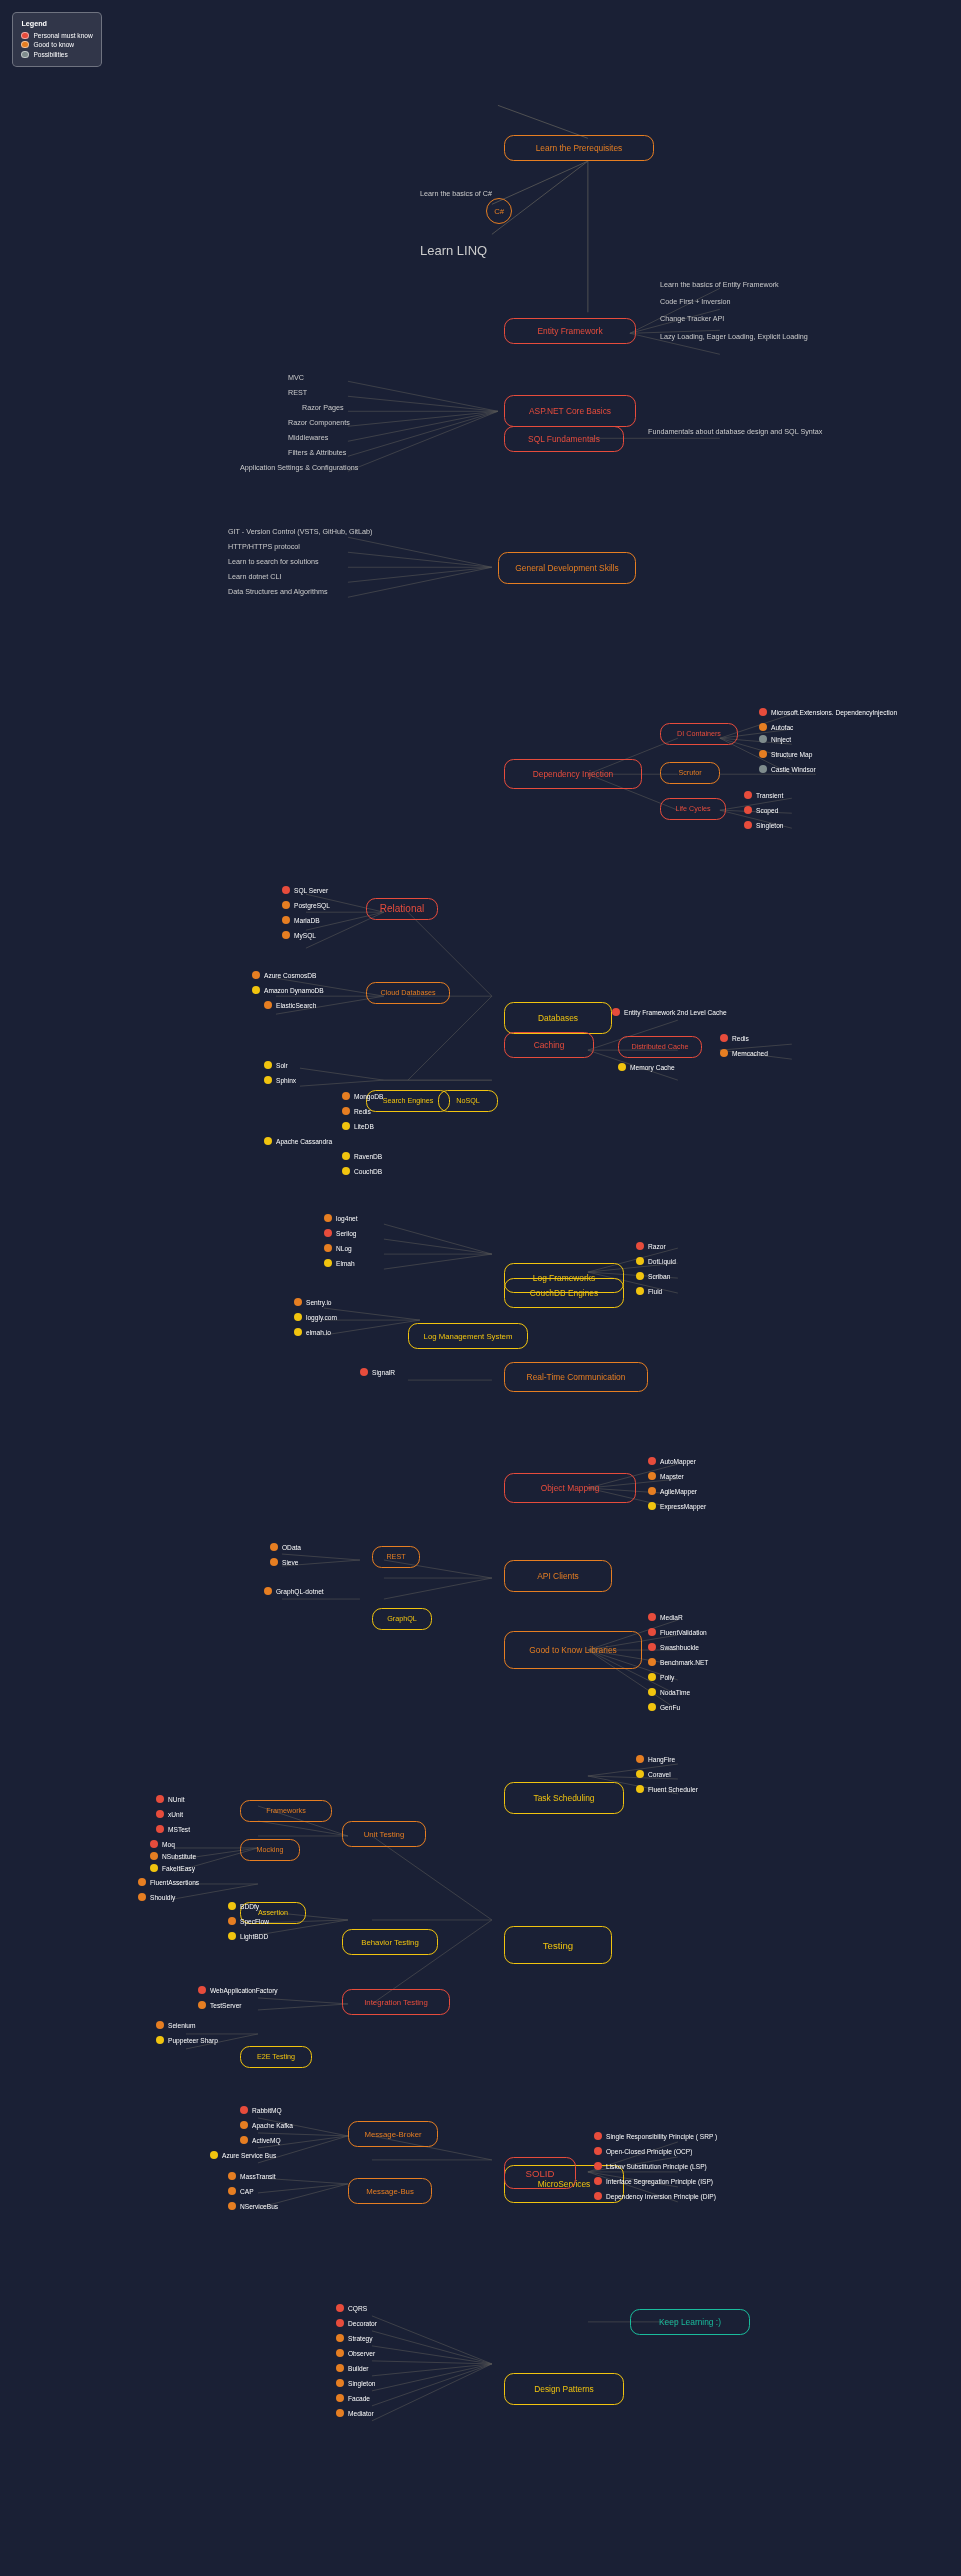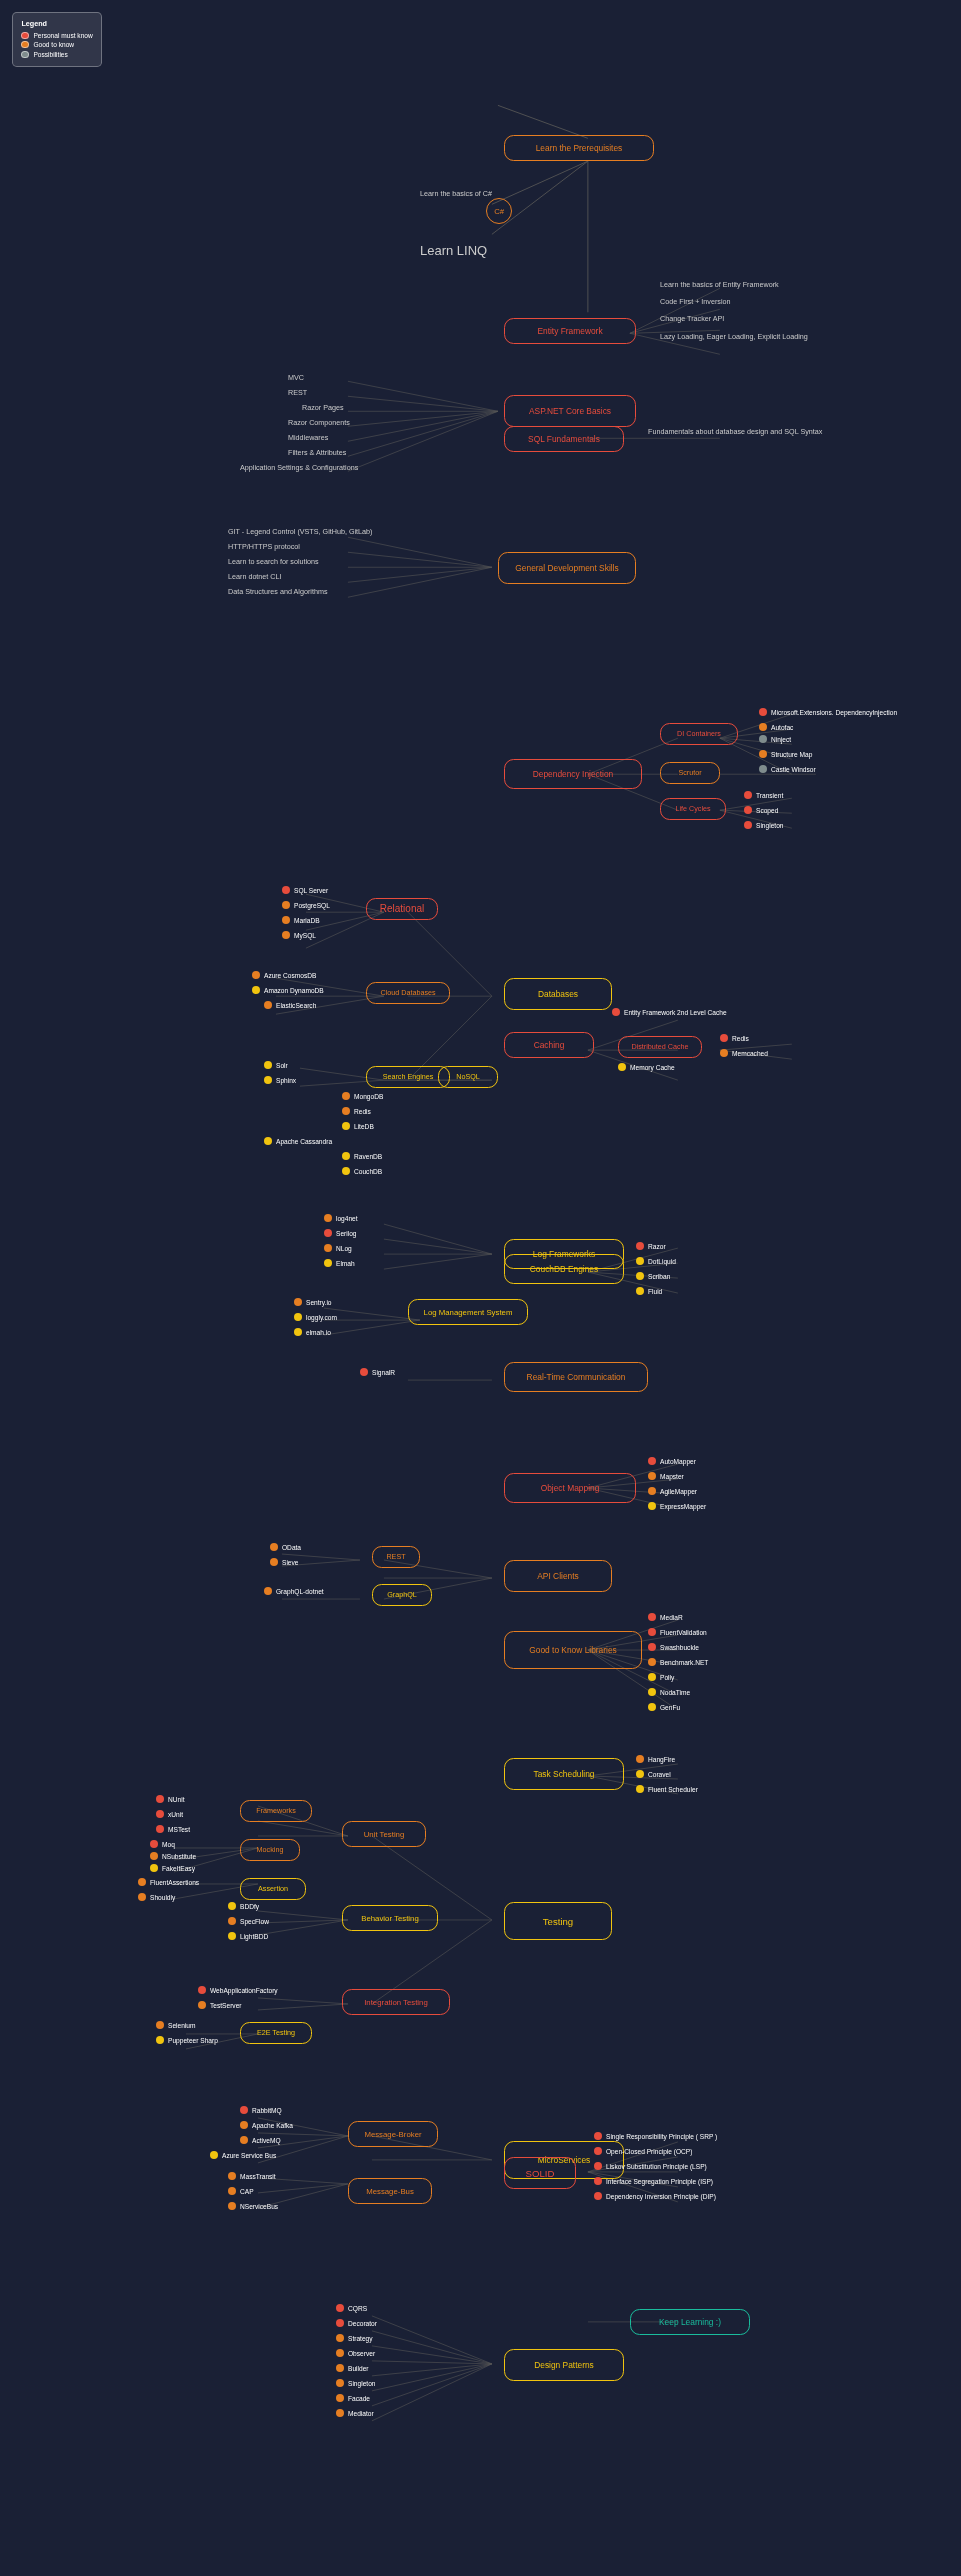--- a/index.html
+++ b/index.html
@@ -89,21 +89,21 @@
       font-size: 7.2px;
       display: flex;
       align-items: center;
       justify-content: center;
       text-align: center;
       font-weight: 500;
     }
 
     .box-red { border: 1.2px solid #e74c3c; color: #e74c3c; }
     .box-orange { border: 1.2px solid #e67e22; color: #e67e22; }
-    .box-yellow { border: 1.2px solid #f1c40f; color: #f1c40f; }
+    .box-yellow { border: 1.2px solid #f1c40f; color: #f1c40f; margin-top: 24px; }
     .box-teal { border: 1.2px solid #1abc9c; color: #1abc9c; }
 
     
     .text-label {
       position: absolute;
       font-size: 7.2px;
       color: #ccc;
       white-space: nowrap;
     }
 
@@ -348,21 +348,21 @@
 
   <div class="box-node box-red" style="left:504px; top:426px; width:120px; height:26.4px; font-size:8.4px;text-align:right;">
     <span>SQL Fundamentals</span>
   </div>
   <div class="text-label" style="left:648px; top:427px; white-space:normal; width:180px;">Fundamentals about database design and SQL Syntax</div>
 
   <div class="box-node box-orange" style="left:498px; top:552px; width:138px; height:32px; font-size:8.4px;">
     <span>General Development Skills</span>
   </div>
 
-  <div class="text-label" style="left:228px; top:527px;">GIT - Legend Control (VSTS, GitHub, GitLab)</div>
+  <div class="text-label" style="left:228px; top:527px;">GIT - Version Control (VSTS, GitHub, GitLab)</div>
   <div class="text-label" style="left:228px; top:542px;">HTTP/HTTPS protocol</div>
   <div class="text-label" style="left:228px; top:557px;">Learn to search for solutions</div>
   <div class="text-label" style="left:228px; top:572px;">Learn dotnet CLI</div>
   <div class="text-label" style="left:228px; top:587px;">Data Structures and Algorithms</div>
 
   <div class="box-node box-red" style="left:504px; top:759px; width:138px; height:30px; font-size:8.4px;">
     <span>Dependency Injection</span>
   </div>
 
   <div class="box-node box-red" style="left:660px; top:723px; width:78px; height:21.6px; font-size:7.2px;">
@@ -672,21 +672,21 @@
   </div>
 
   <div class="box-node box-yellow" style="left:504px; top:1902px; width:108px; height:38px; font-size:9.6px;">
     <span>Testing</span>
   </div>
 
   <div class="box-node box-orange" style="left:342px; top:1821px; width:84px; height:26.4px; font-size:7.8px;">
     <span>Unit Testing</span>
   </div>
 
-  <div class="box-node box-orange" style="left:240px; top:1800px; width:72px; height:21.6px; font-size:7.2px;">
+  <div class="box-node box-orange" style="left:240px; top:1800px; width:92px; height:21.6px; font-size:7.2px;">
     <span>Frameworks</span>
   </div>
   <div class="pill" style="left:156px; top:1795px;">
     <div class="pill-dot dot-red"></div>
     <span style="font-size:6.6px;">NUnit</span>
   </div>
   <div class="pill" style="left:156px; top:1810px;">
     <div class="pill-dot dot-red"></div>
     <span style="font-size:6.6px;">xUnit</span>
   </div>

